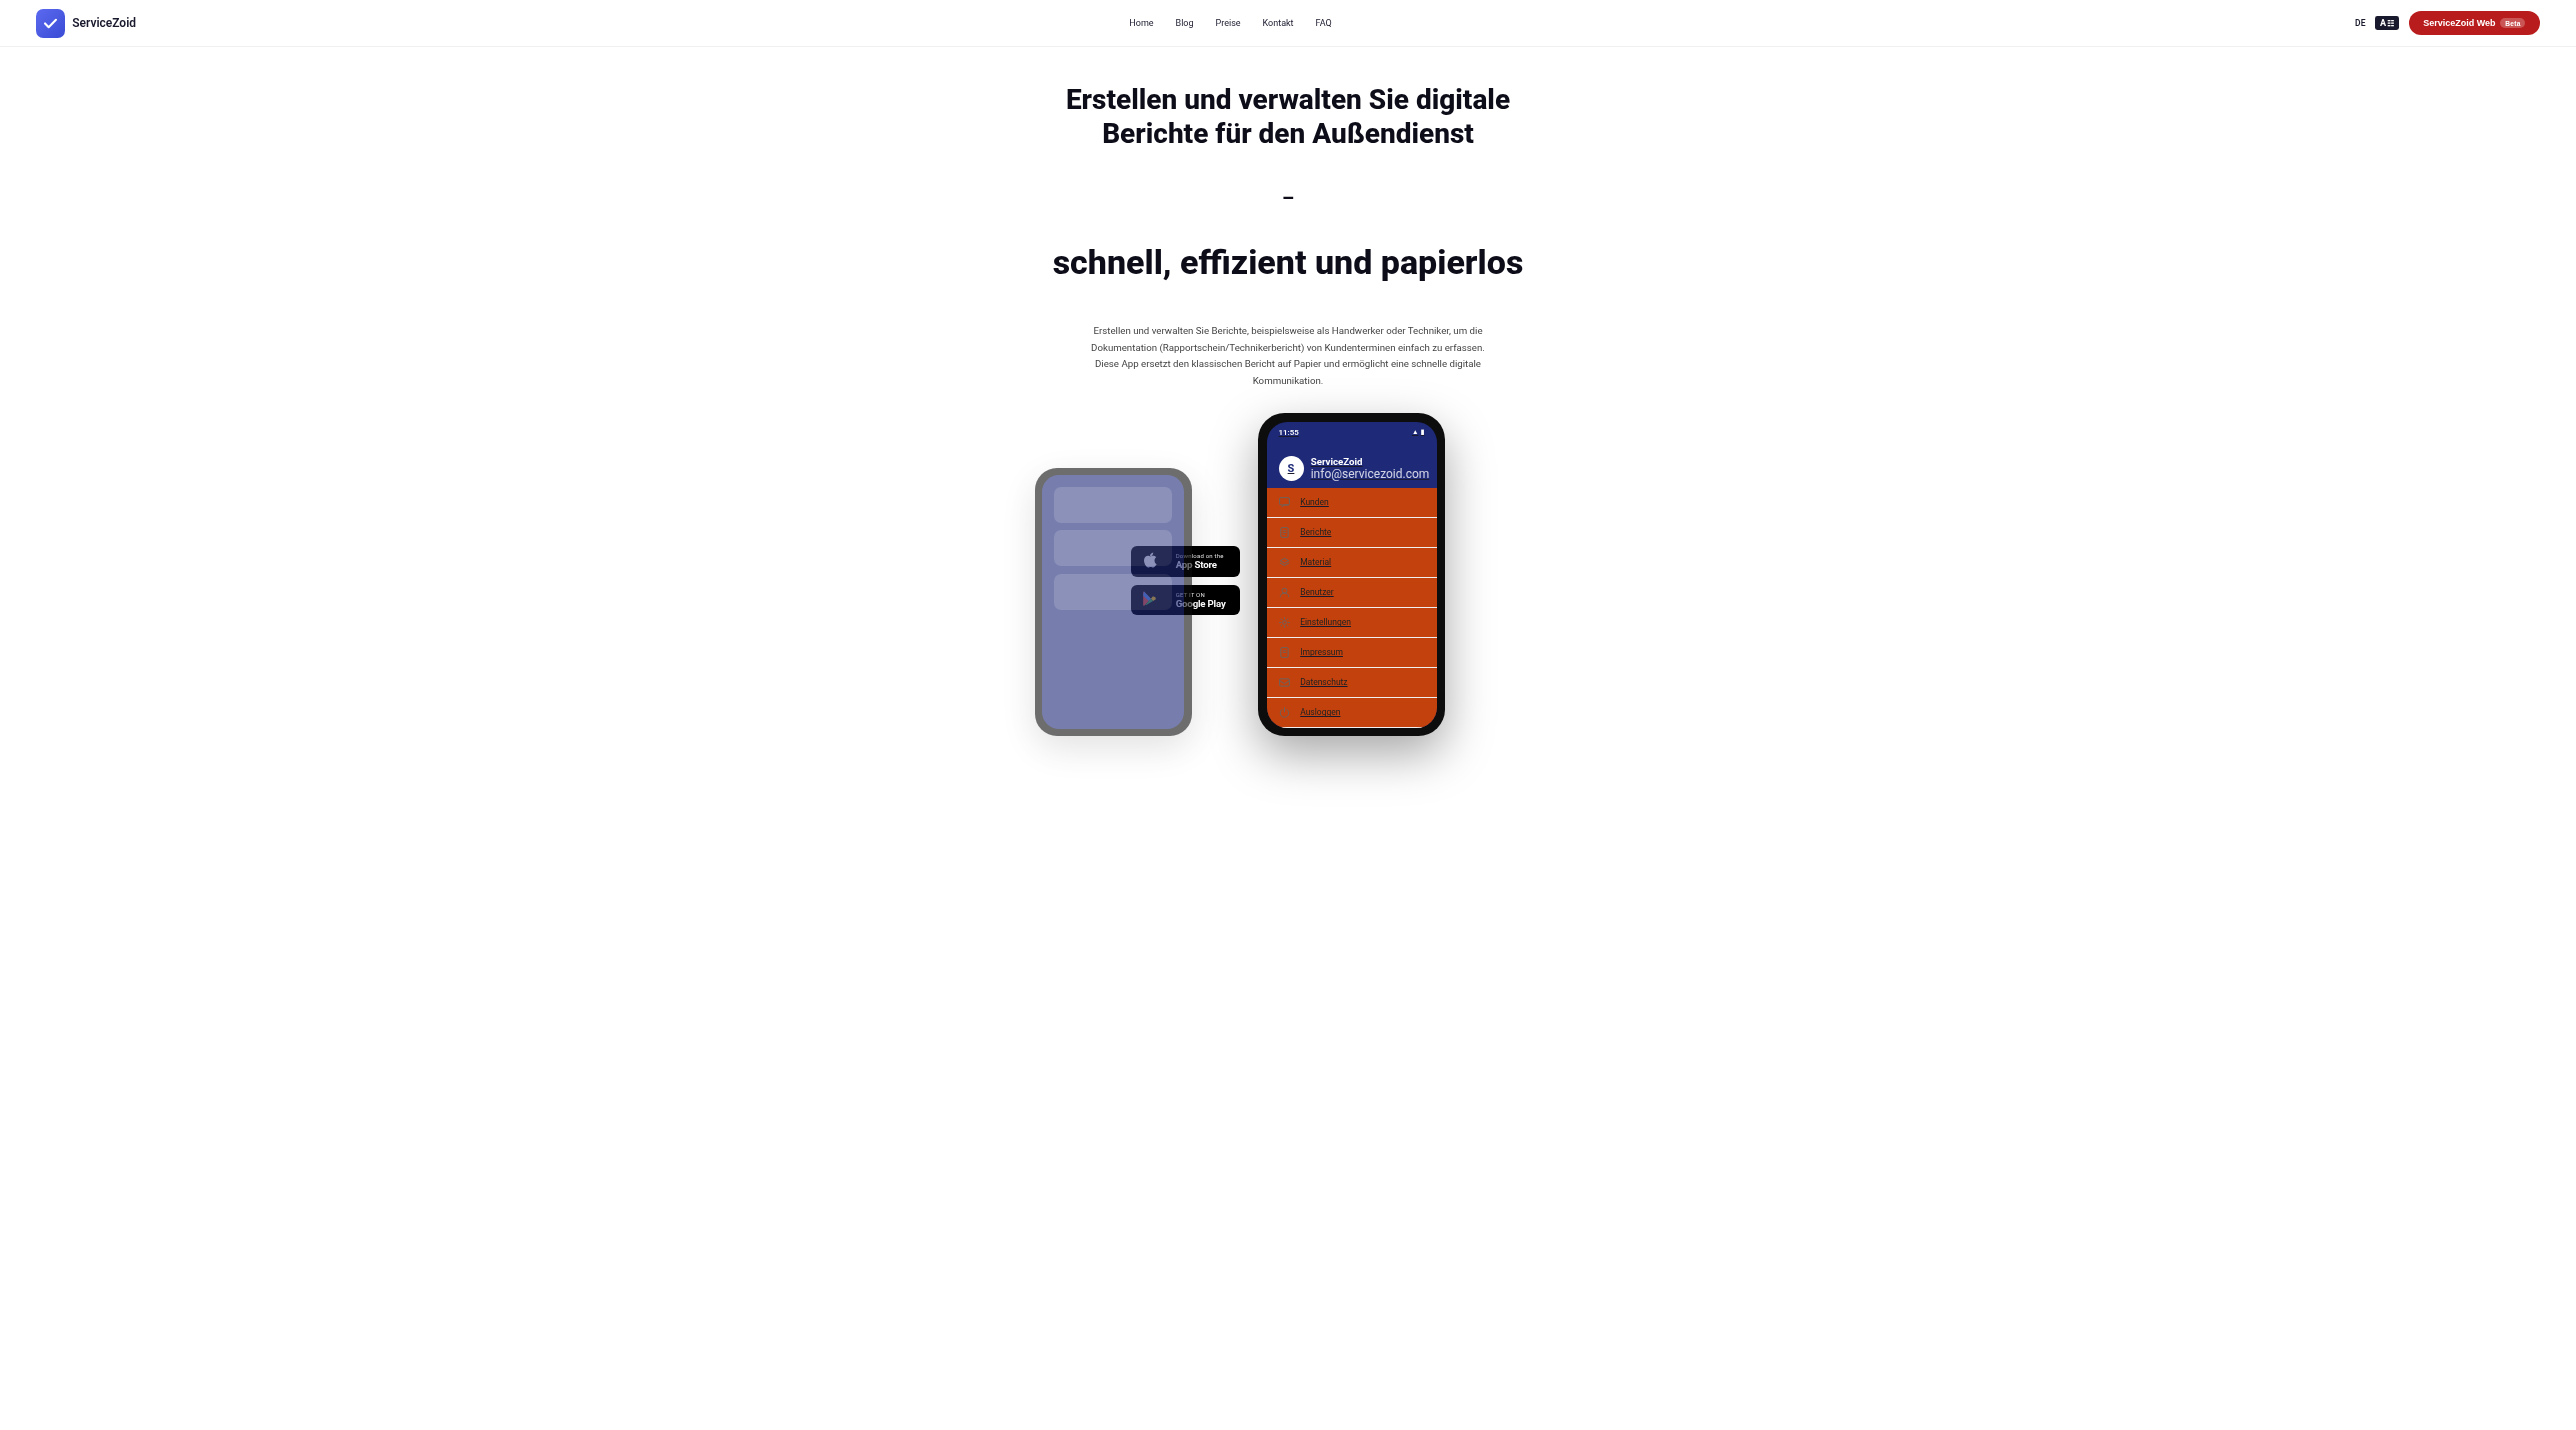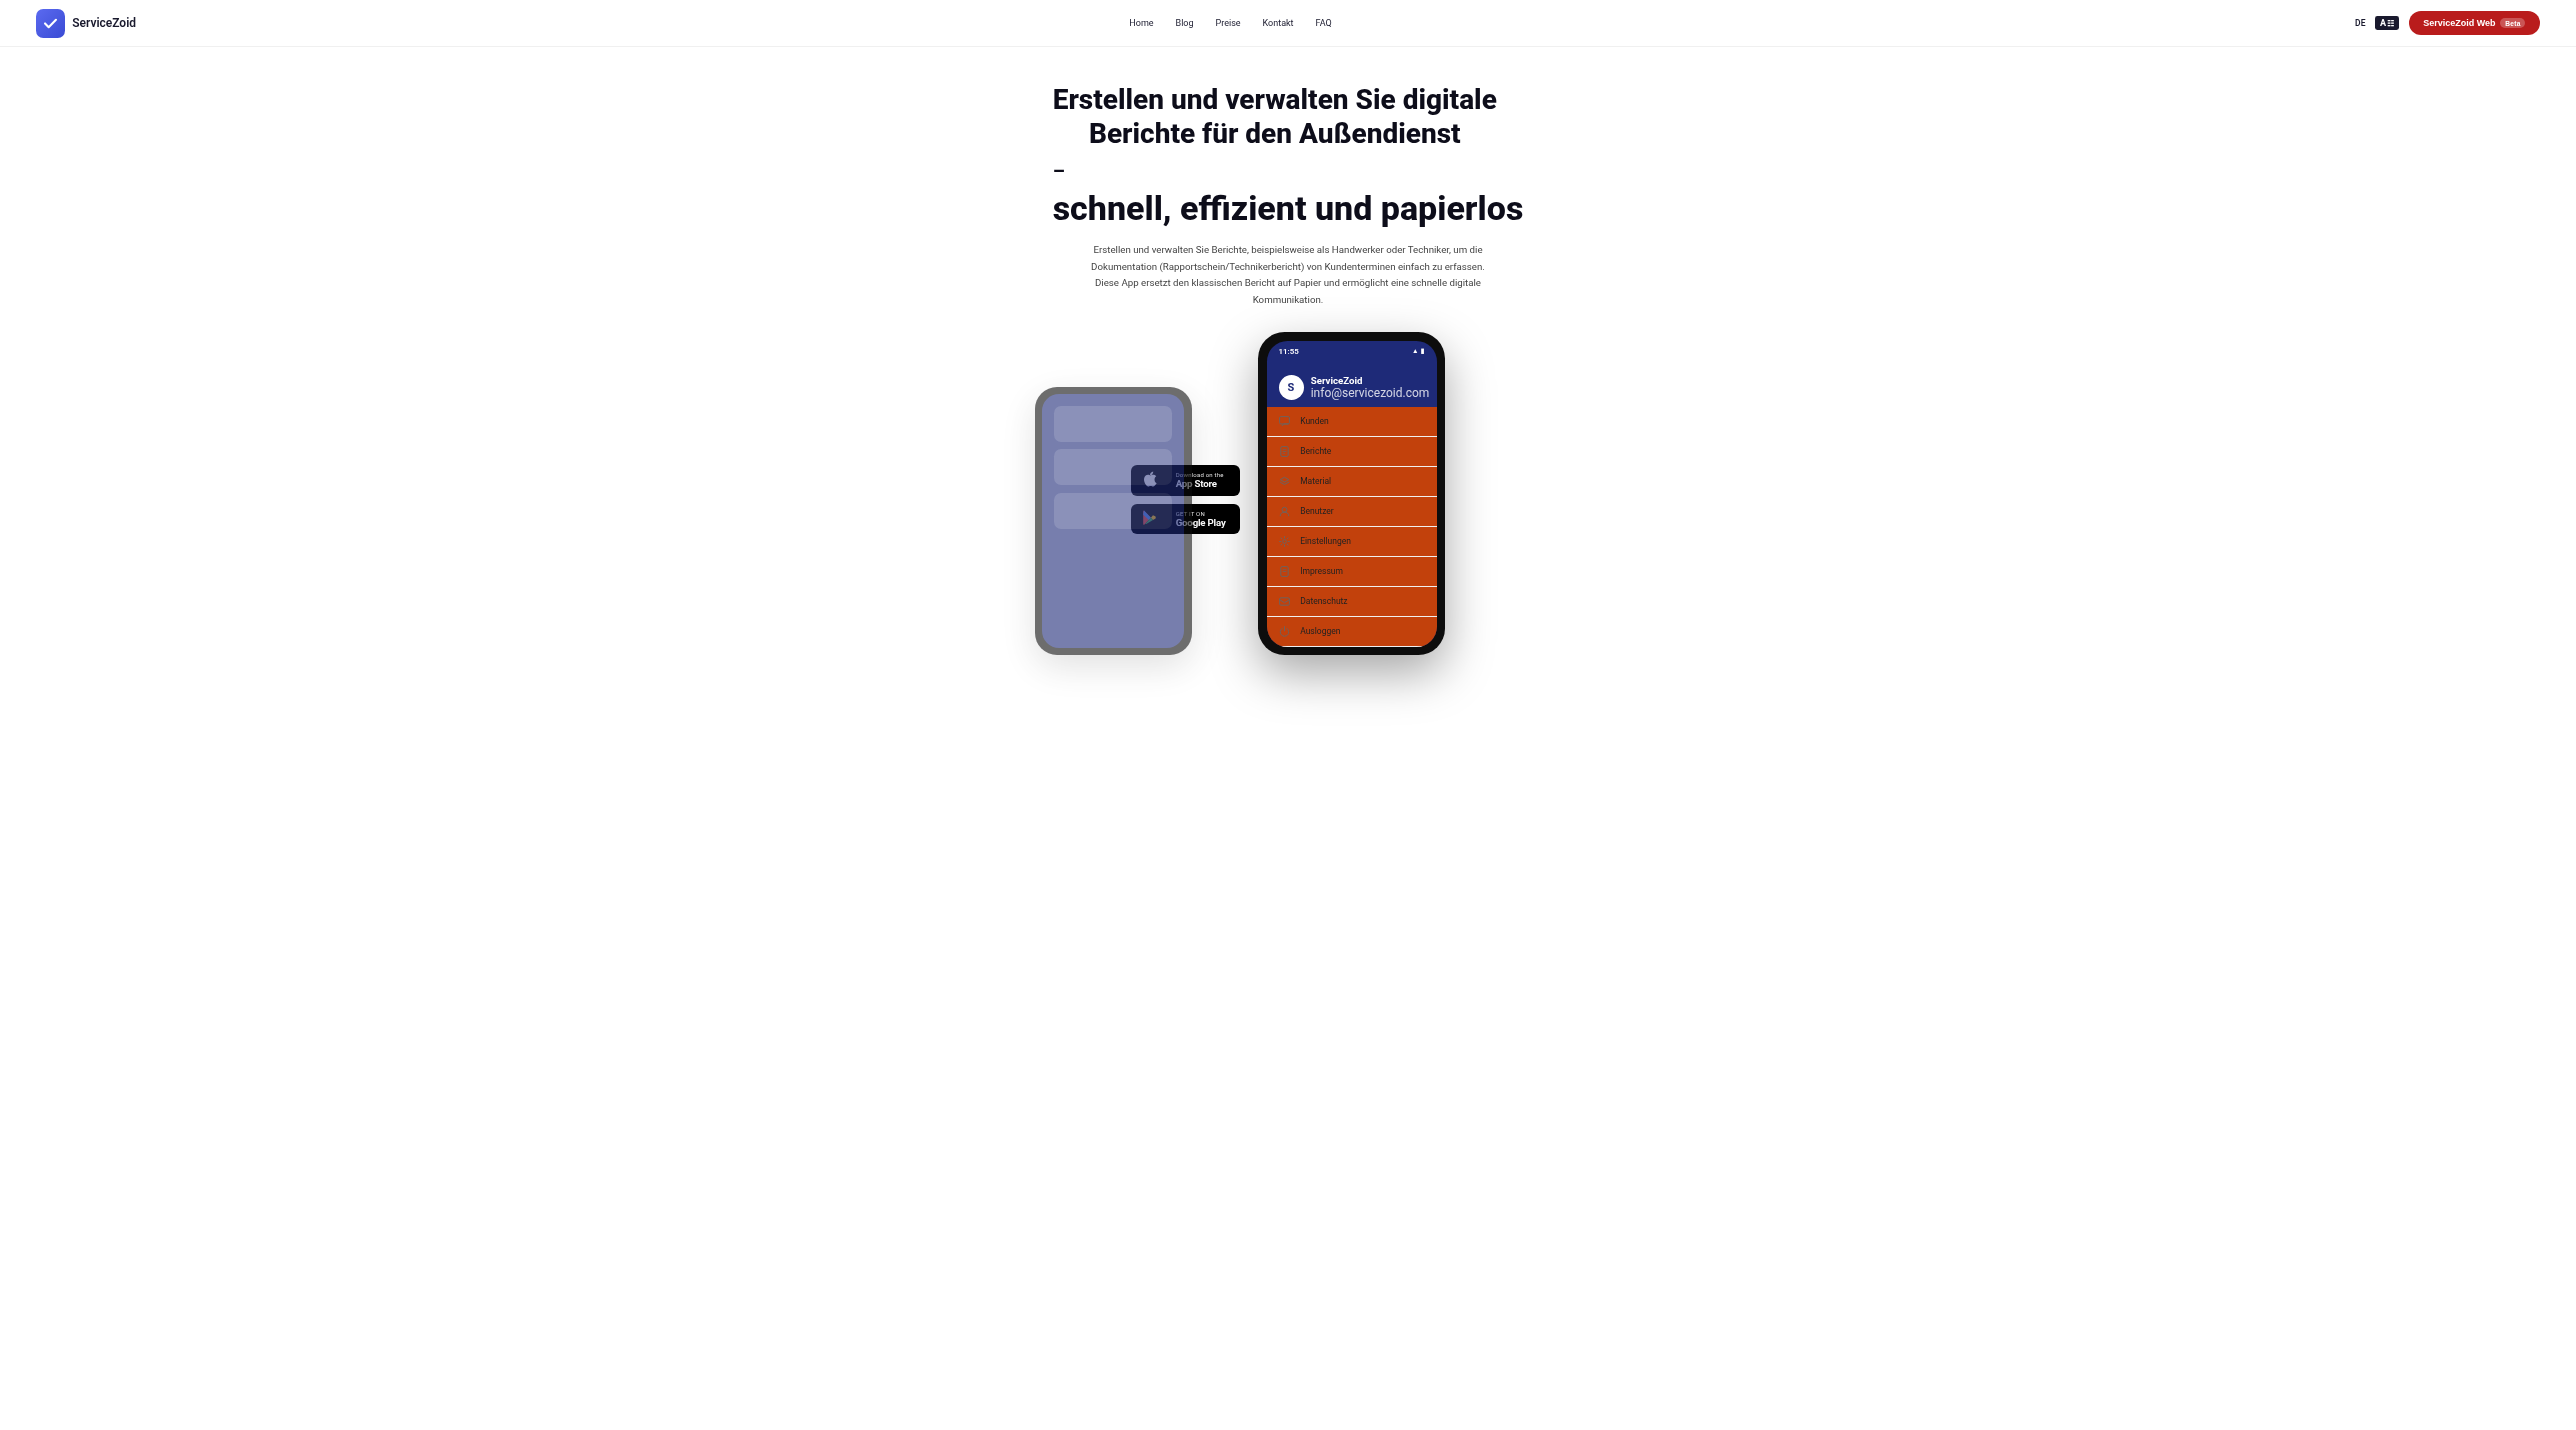--- a/index.html
+++ b/index.html
@@ -123,25 +123,26 @@
       padding: 1.2px 4.8px;
       font-size: 6.6px;
       font-weight: 700;
       letter-spacing: 0.3px;
     }
 
     
     .hero {
       display: flex;
       flex-direction: column;
-      align-items: flex-start;
+      align-items: center;
       text-align: center;
       padding: 36px 12px 0;
       max-width: 544px;
       margin: 0 auto;
+      gap: 27px;
     }
 
     .hero-title {
       font-size: 28px;
       font-weight: 800;
       line-height: 1.2;
       color: #0d0d1a;
       margin-bottom: 7.2px;
     }
 
@@ -200,20 +201,21 @@
       letter-spacing: -0.2px;
     }
 
     .phone-frame {
       width: 187px;
       background: #0d0d0d;
       border-radius: 26.6px;
       padding: 8.5px;
       box-shadow: 0 18px 48px rgba(0,0,0,0.35);
       position: relative;
+      text-decoration: underline;
     }
 
     .phone-screen {
       background: #1e2a78;
       border-radius: 20.5px;
       overflow: hidden;
       min-height: 290px;
     }
 
     .phone-status-bar {

